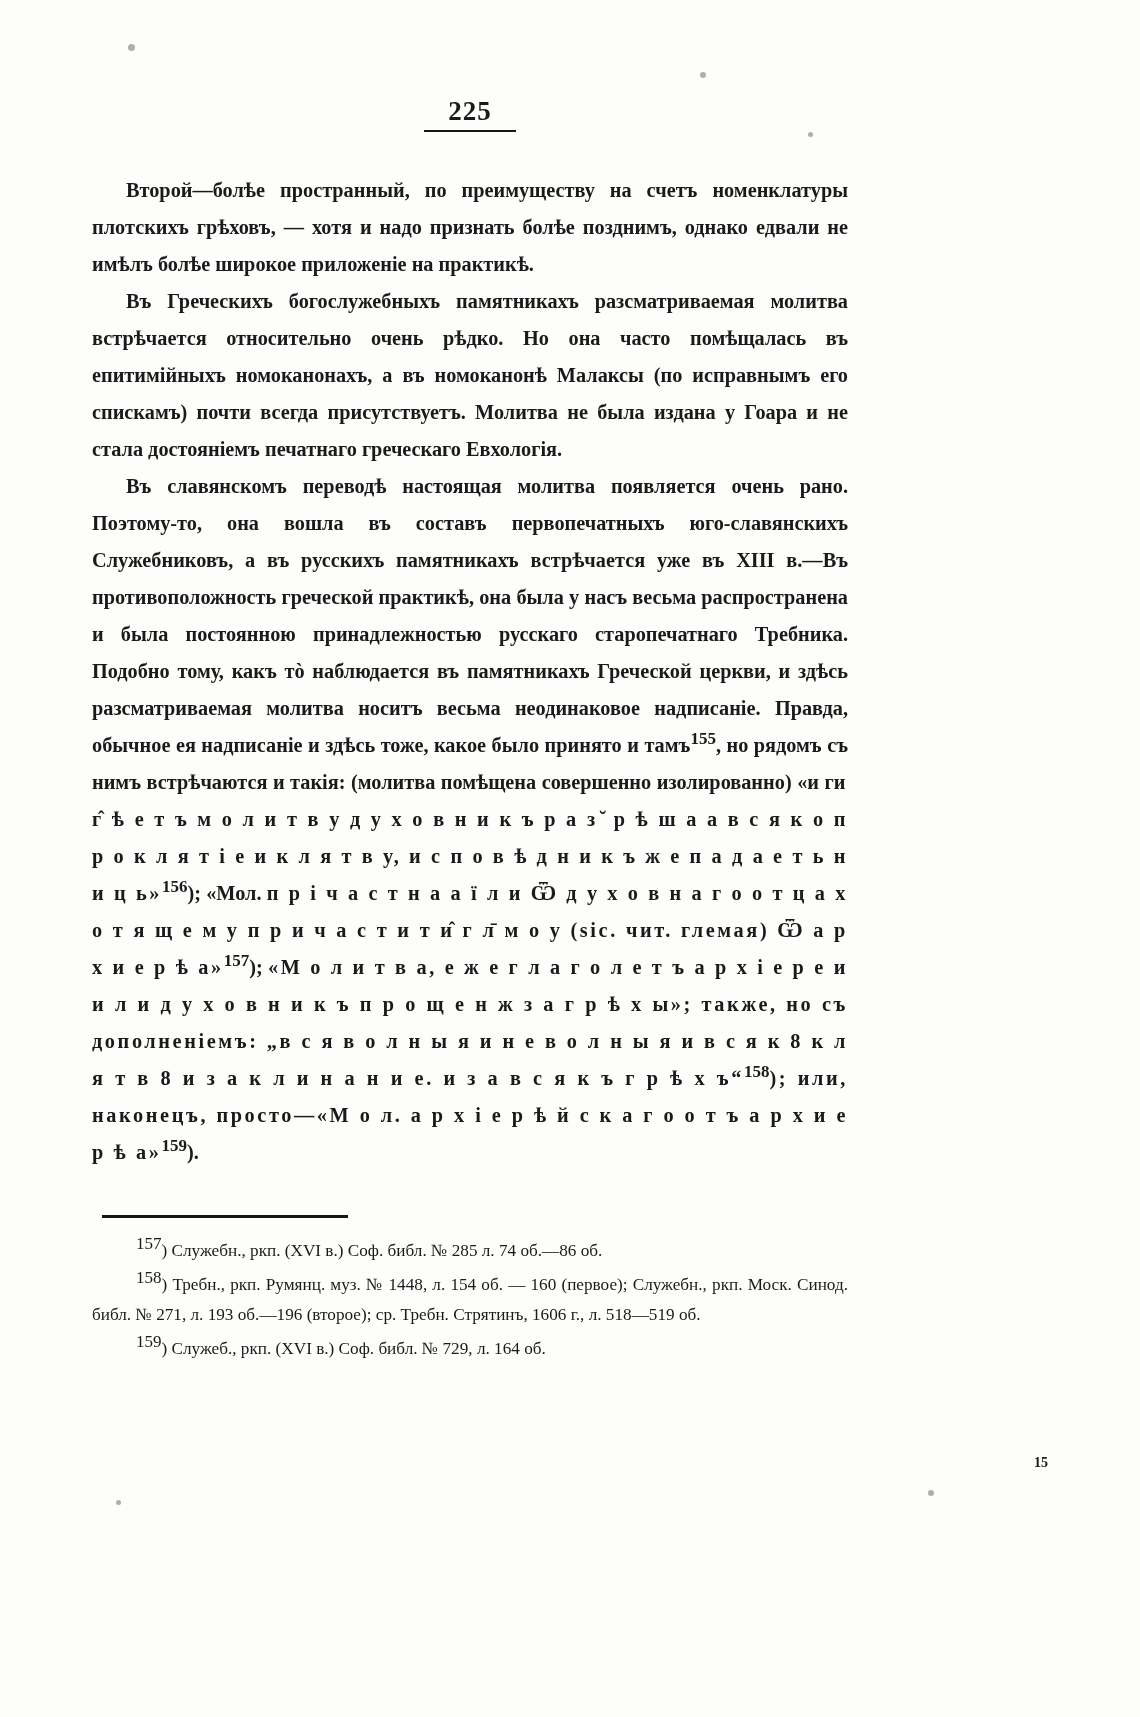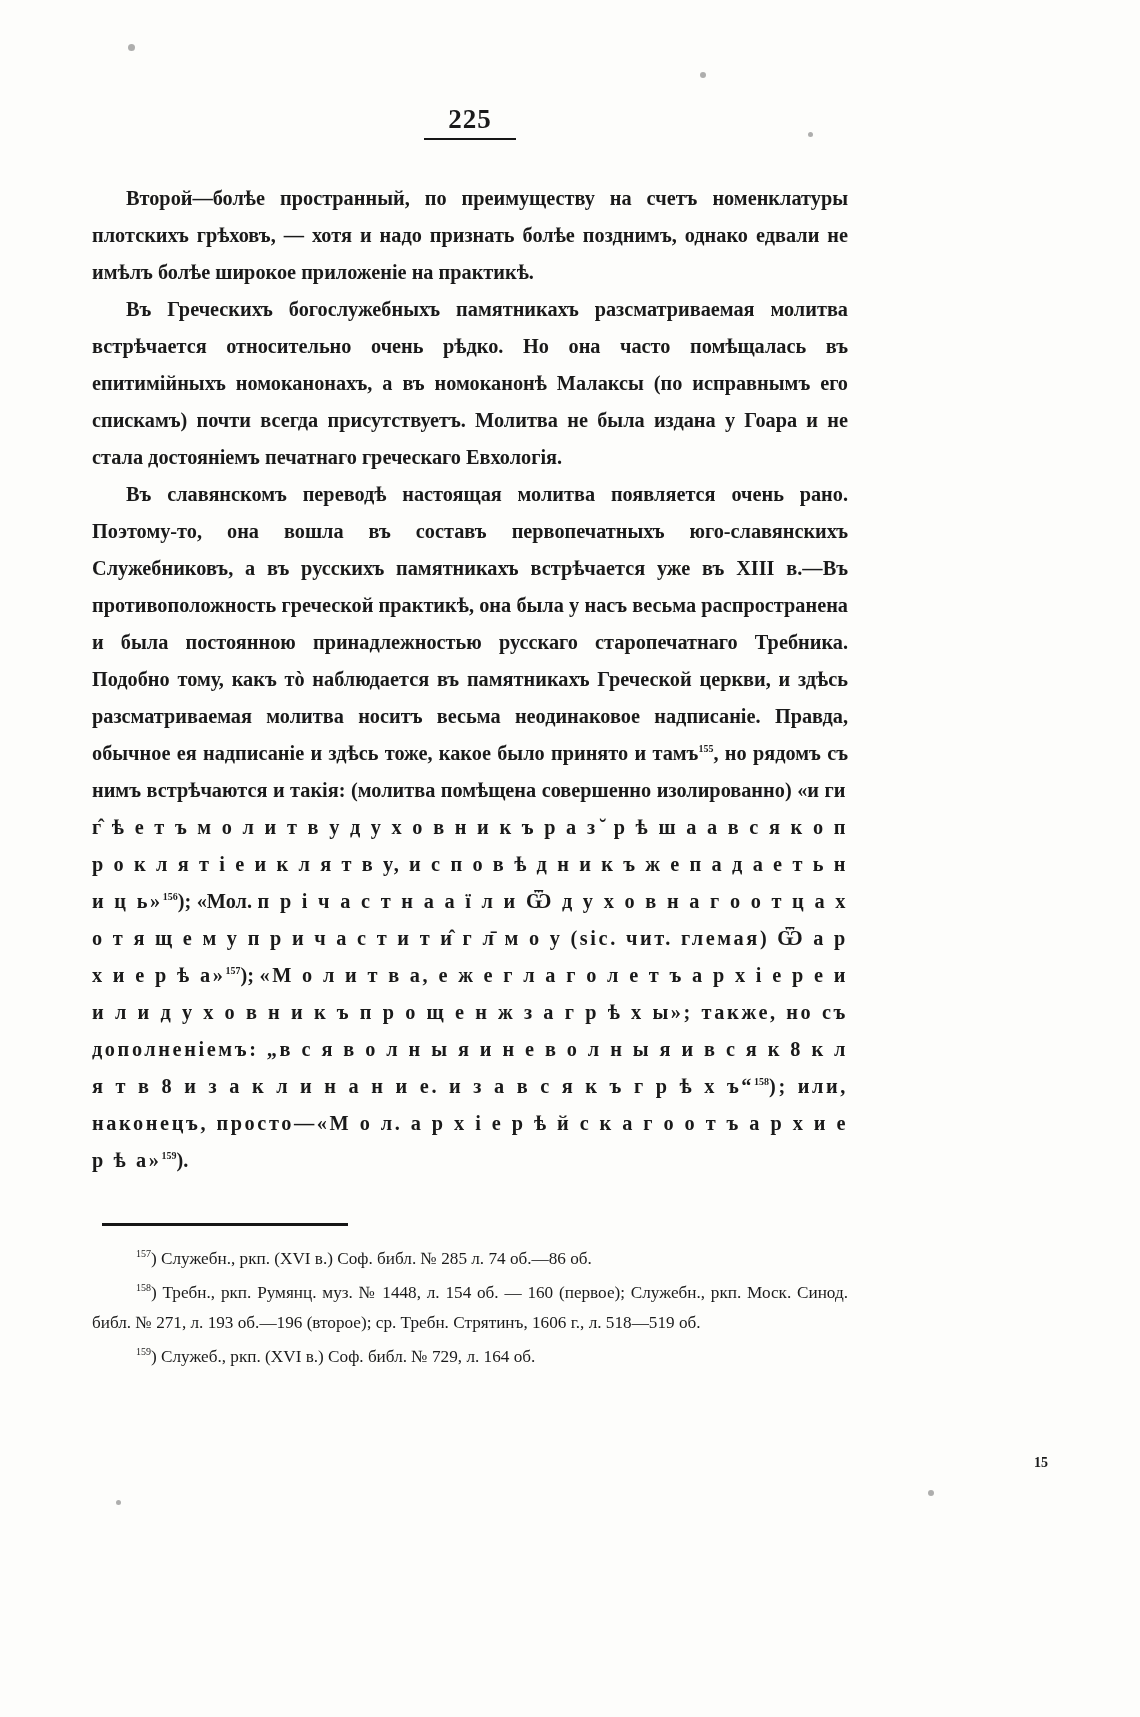--- a/index.html
+++ b/index.html
@@ -25,21 +25,21 @@
   
   .speck {
     position: absolute;
     background: #6d6d6d;
     border-radius: 50%;
     opacity: .55;
   }
   .content {
     position: absolute;
     left: 92px;
-    top: 104px;
+    top: 96px;
     width: 756px;
   }
   .page-number-wrap {
     text-align: center;
     margin-bottom: 8px;
   }
   .page-number {
     font-size: 27px;
     font-weight: bold;
     letter-spacing: 1px;
@@ -61,21 +61,21 @@
   }
   .body-text p {
     margin: 0;
     text-indent: 34px;
     font-weight: bold;
   }
   .body-text p + p {
     margin-top: 0;
   }
   sup {
-    font-size: 10px;
+    font-size: 17px;
     vertical-align: super;
     line-height: 0;
   }
   .spaced {
     letter-spacing: 2.6px;
   }
   .notes-rule {
     width: 246px;
     height: 3px;
     background: #161616;

